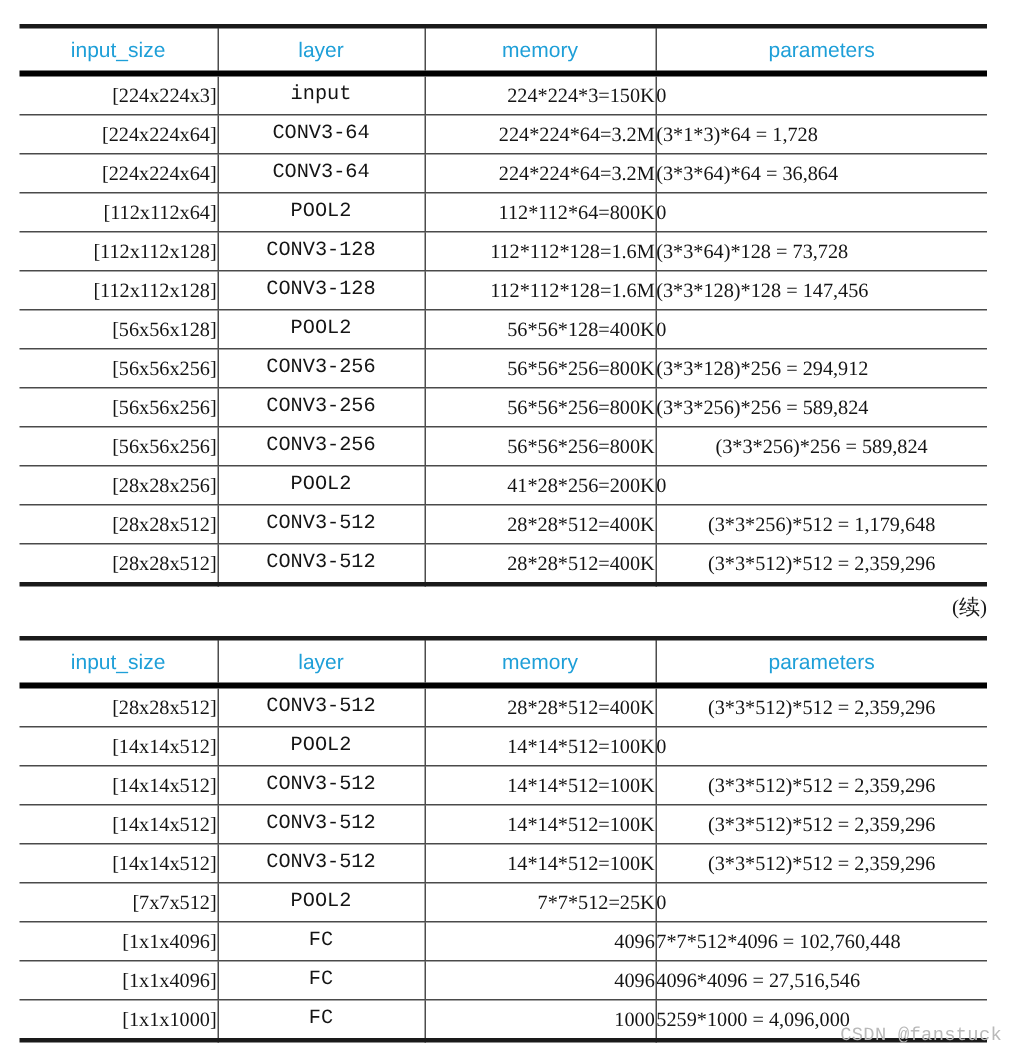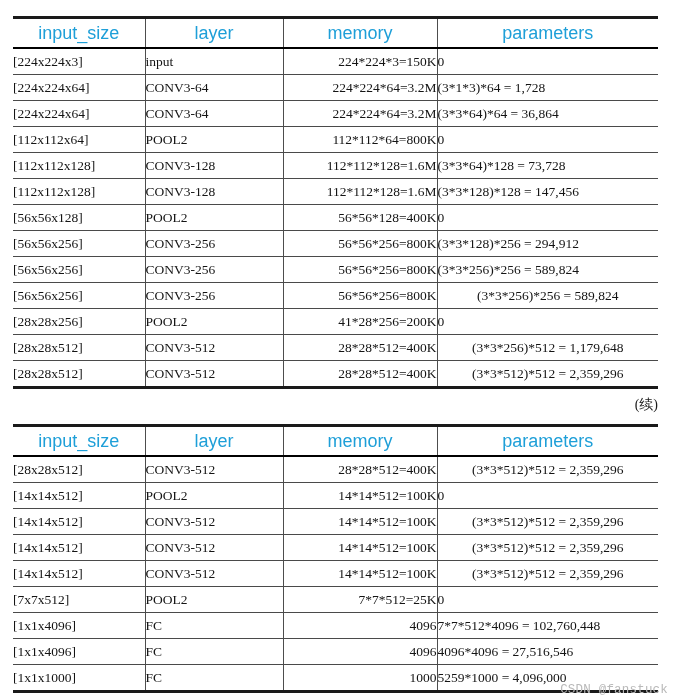--- a/index.html
+++ b/index.html
@@ -39,49 +39,49 @@
   table.vgg col.c-layer { width: 138px; }
   table.vgg col.c-mem   { width: 154px; }
   table.vgg col.c-param { width: 221px; }
 
   
   table.vgg { border-top: 3px solid #1a1a1a; border-bottom: 3px solid #1a1a1a; }
 
   table.vgg thead th {
     color: #1e9fd8;
     font-family: "Liberation Sans", "DejaVu Sans", sans-serif;
-    font-size: 18px;
+    font-size: 14px;
     font-weight: 400;
     text-align: center;
     height: 28px;
     line-height: 28px;
     padding: 0;
-    border-bottom: 2px solid #000000;
+    border-bottom: 4px solid #000000;
     border-right: 1px solid #4d4d4d;
     background: #fff;
     white-space: nowrap;
   }
   table.vgg thead th:last-child { border-right: none; }
 
   table.vgg tbody td {
     height: 25px;
     line-height: 25px;
     padding: 0;
     font-size: 13.5px;
     color: #141414;
     border-bottom: 1px solid #4a4a4a;
     border-right: 1px solid #4d4d4d;
     white-space: nowrap;
     overflow: hidden;
   }
   table.vgg tbody tr:last-child td { border-bottom: none; }
   table.vgg tbody td:last-child { border-right: none; }
 
-  td.col-input { text-align: left; }
-  td.col-layer { text-align: left; }
+  td.col-input { text-align: right; }
+  td.col-layer { text-align: center; font-family: Liberation Mono, monospace; }
   td.col-mem   { text-align: right; }
   td.col-param { text-align: left; padding-left: 14px; }
   td.col-param.center { text-align: center; padding-left: 0; }
 
   .cont-mark {
     position: absolute;
     right: 18px;
     font-family: "Liberation Serif", "DejaVu Serif", serif;
     font-size: 14px;
     color: #1a1a1a;

